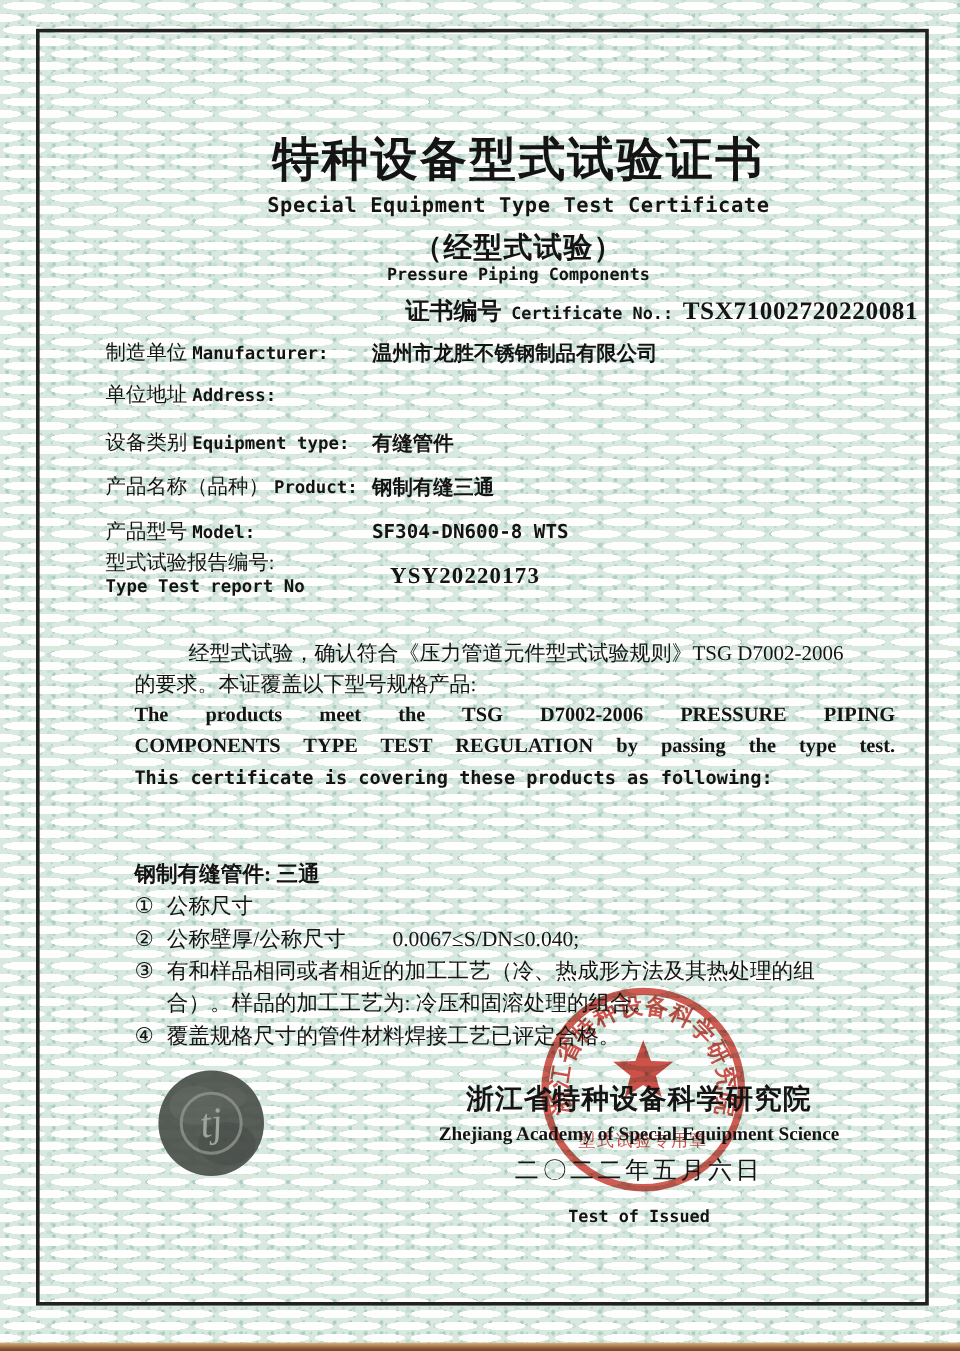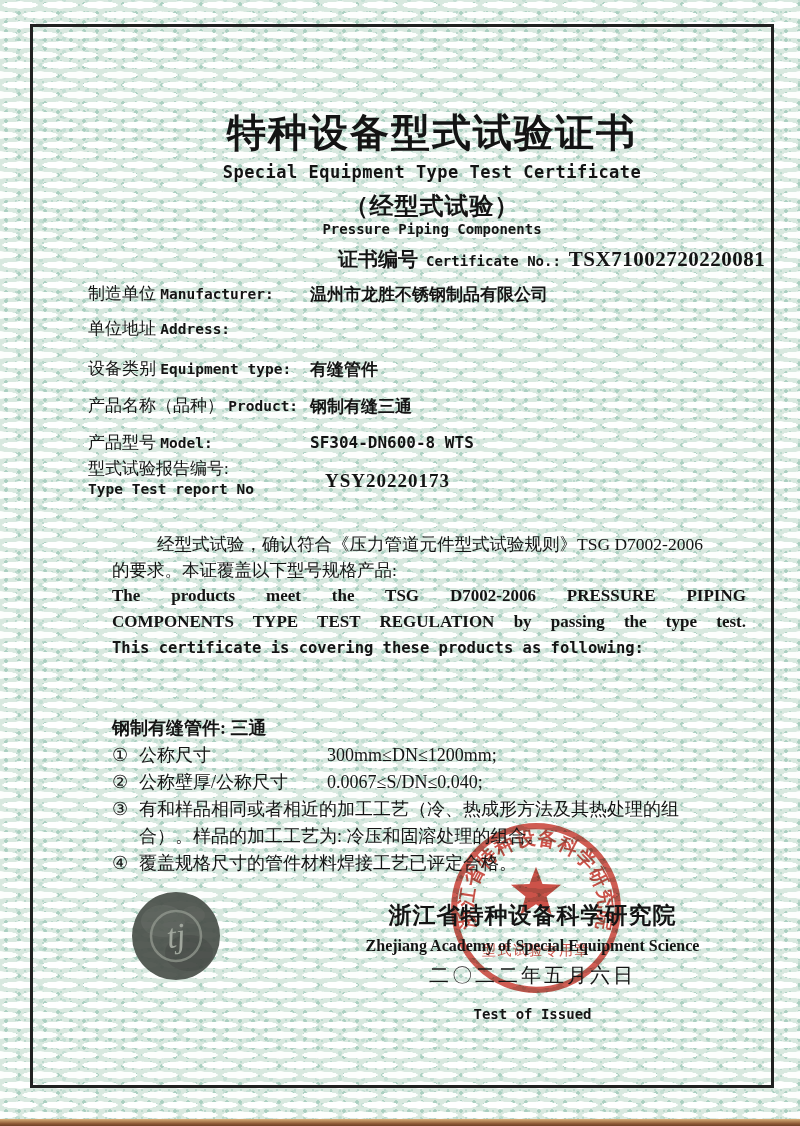--- a/index.html
+++ b/index.html
@@ -147,21 +147,20 @@
   <div class="st-en-bold">The products meet the TSG D7002-2006 PRESSURE PIPING</div>
   <div class="st-en-bold">COMPONENTS TYPE TEST REGULATION by passing the type test.</div>
   <div class="st-en-mono">This certificate is covering these products as following:</div>
 </div>
 
 <div class="products">
   <div class="prod-heading">钢制有缝管件: 三通</div>
   <div class="prod-item">
     <span class="no">①</span>
     <span class="plabel">公称尺寸</span>
-    <span class="pvalue">300mm≤DN≤1200mm;</span>
   </div>
   <div class="prod-item">
     <span class="no">②</span>
     <span class="plabel">公称壁厚/公称尺寸</span>
     <span class="pvalue">0.0067≤S/DN≤0.040;</span>
   </div>
   <div class="prod-text wide">
     <span class="no">③</span>
     <span>有和样品相同或者相近的加工工艺（冷、热成形方法及其热处理的组合）。样品的加工工艺为: 冷压和固溶处理的组合。</span>
   </div>

